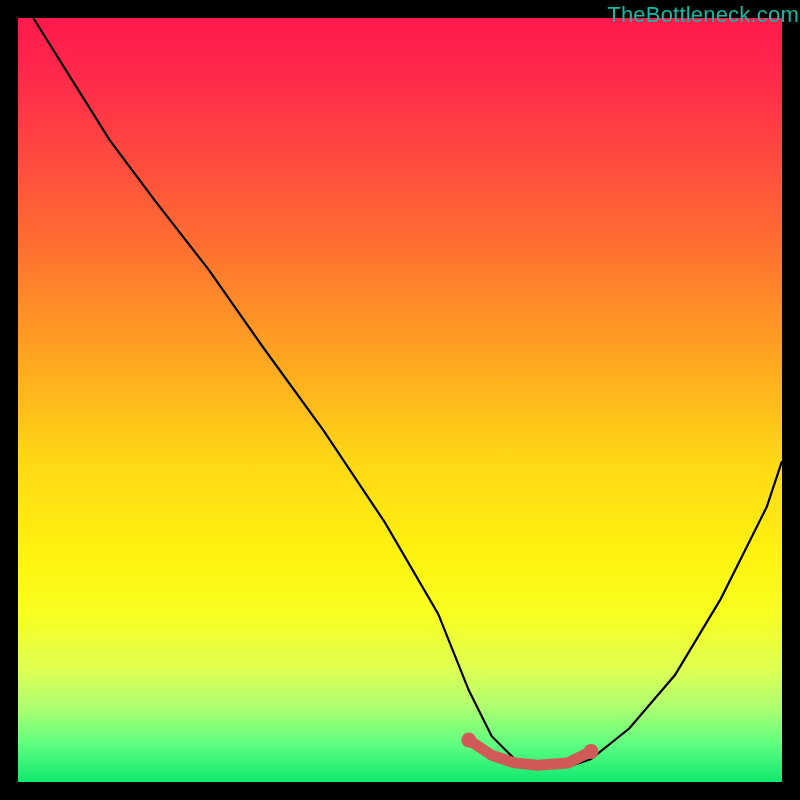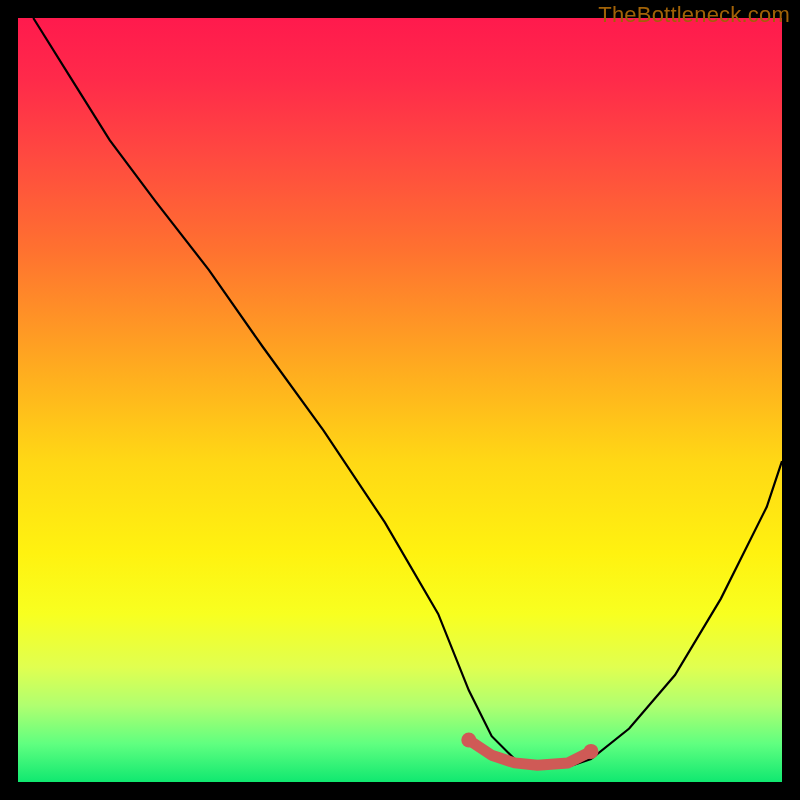--- a/index.html
+++ b/index.html
@@ -27,22 +27,22 @@
       #f8ff20 78%,
       #e0ff50 85%,
       #b0ff70 90%,
       #60ff80 95%,
       #10e870 100%
     );
   }
   .watermark {
     position: absolute;
     top: 2px;
-    right: 10px;
-    color: #a16207;
+    right: 1px;
+    color: #14b8a6;
     font-size: 22px;
     font-weight: 500;
     z-index: 10;
     letter-spacing: 0.2px;
   }
   svg.curve {
     position: absolute;
     left: 0; top: 0;
     width: 764px; height: 764px;
     overflow: visible;

